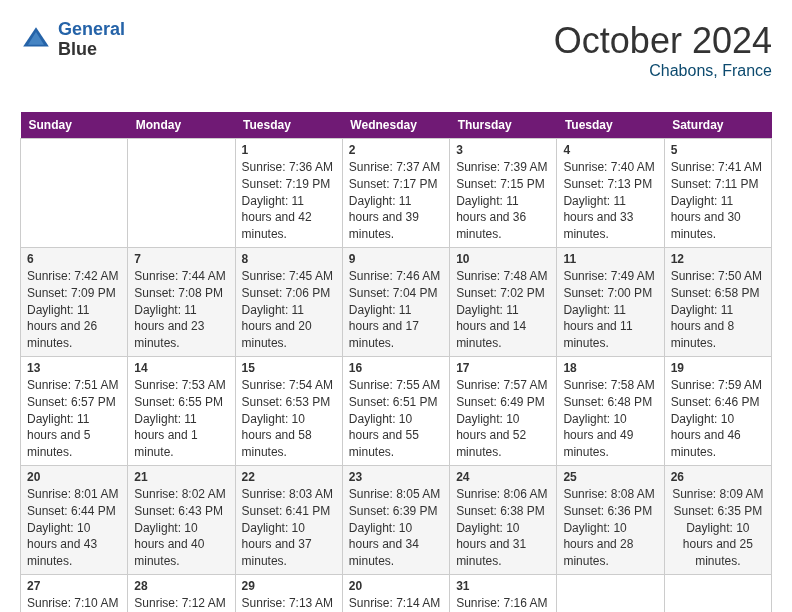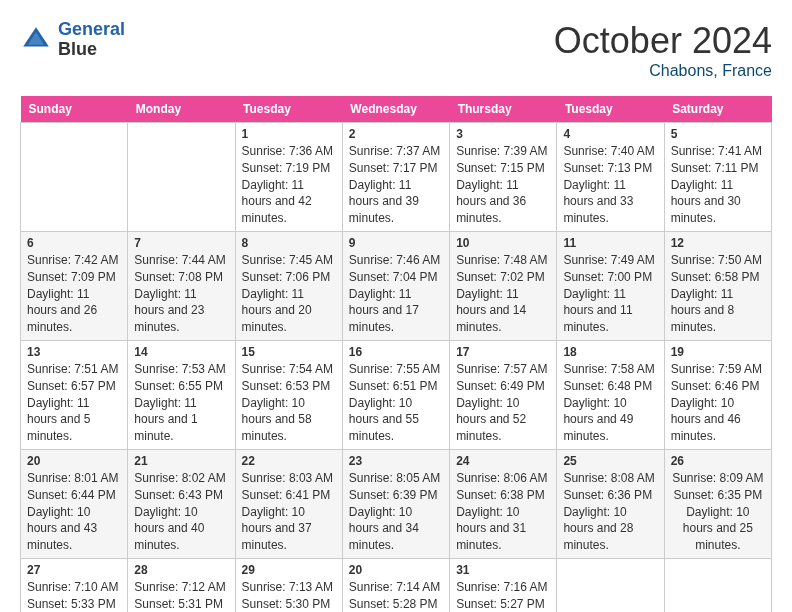--- a/index.html
+++ b/index.html
@@ -7,21 +7,21 @@
       font-family: Arial, sans-serif;
       background: #fff;
       width: 792px;
       min-height: 612px;
       padding: 20px;
     }
     .header {
       display: flex;
       justify-content: space-between;
       align-items: flex-start;
-      margin-bottom: 16px;
+      margin-bottom: 32px;
     }
     .logo {
       display: flex;
       align-items: center;
       gap: 6px;
     }
     .logo-text {
       font-size: 18px;
       font-weight: bold;
       color: #333;
@@ -44,21 +44,21 @@
       font-size: 16px;
       color: #0c4a6e;
       font-weight: normal;
     }
     table {
       width: 100%;
       border-collapse: collapse;
       font-size: 11px;
     }
     thead tr th {
-      background-color: #ec4899;
+      background-color: #701a75;
       color: #fff;
       padding: 6px 8px;
       text-align: left;
       font-size: 12px;
       font-weight: bold;
       margin-left: 12px;
     }
     tbody tr td {
       border: 1px solid #ccc;
       vertical-align: top;

